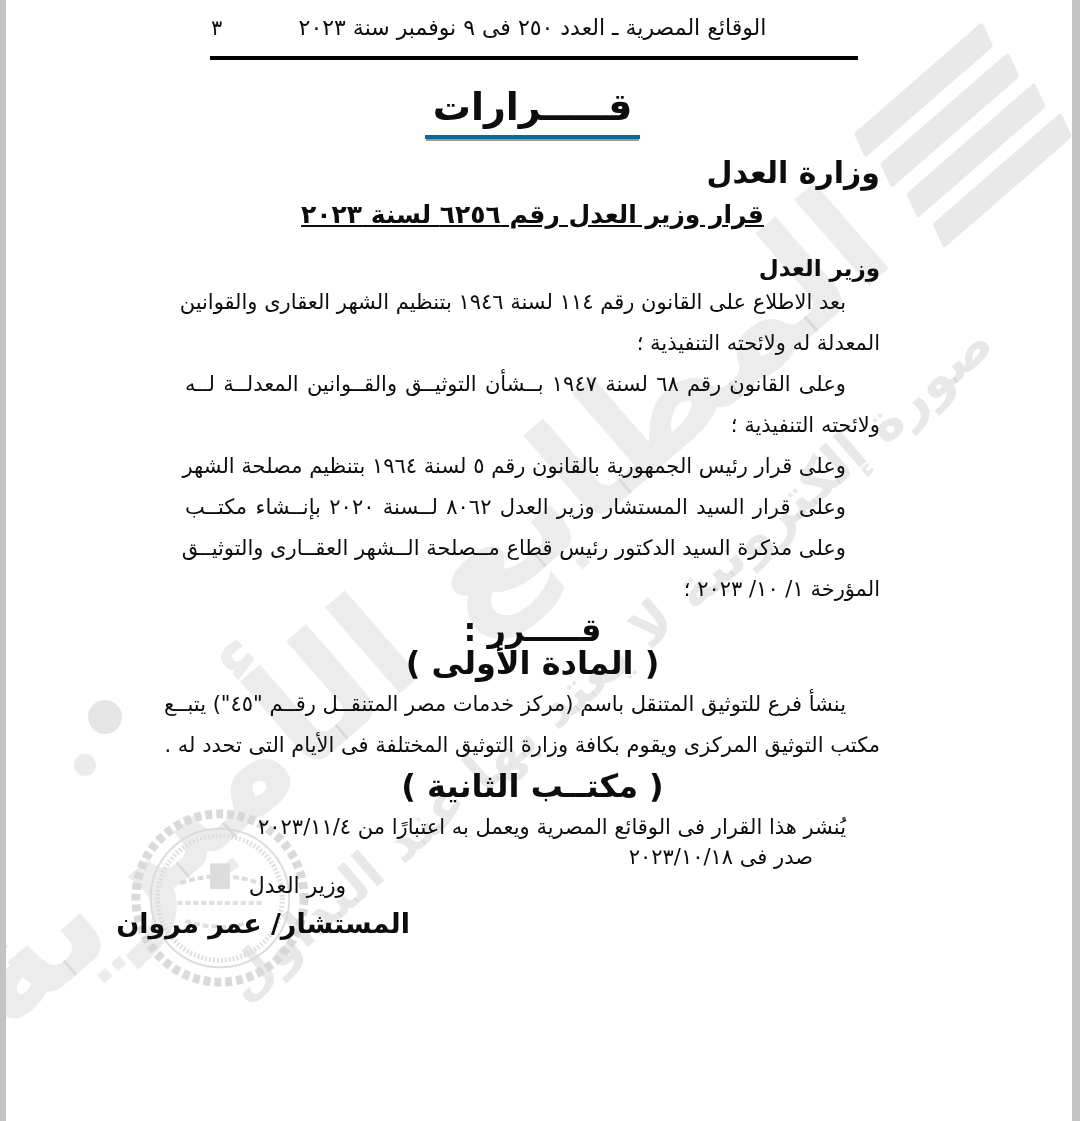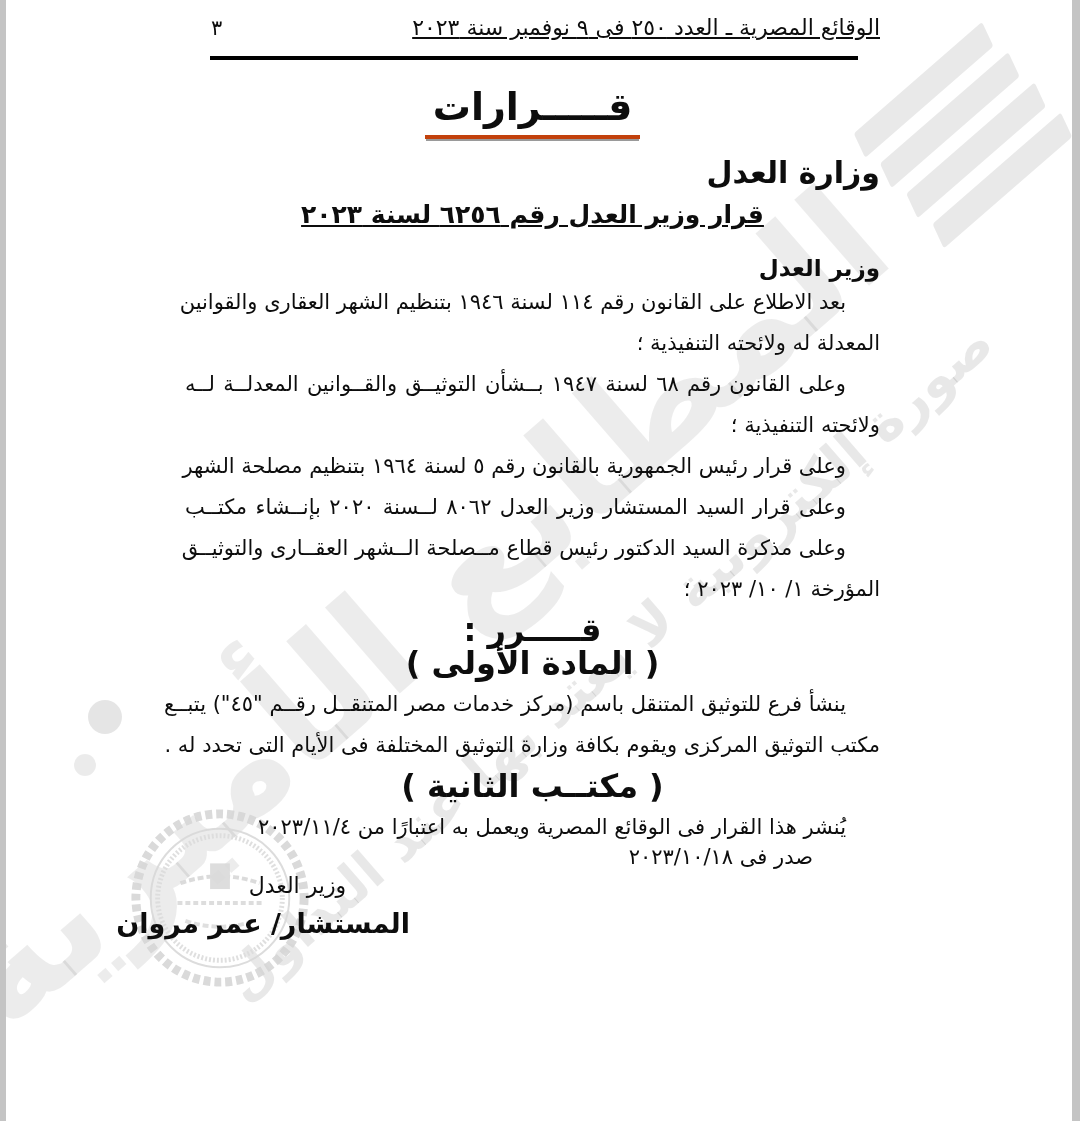--- a/index.html
+++ b/index.html
@@ -19,25 +19,25 @@
   .wm-sub{margin-top:58px;font-size:54px;font-weight:bold;color:rgba(0,0,0,0.09);letter-spacing:2px;white-space:nowrap;}
   .wm-dot{position:absolute;border-radius:50%;background:rgba(0,0,0,0.10);z-index:0;}
   .wm-dot.d1{left:88px;top:700px;width:34px;height:34px;}
   .wm-dot.d2{left:74px;top:754px;width:22px;height:22px;background:rgba(0,0,0,0.08);}
   .seal{position:absolute;left:126px;top:804px;width:188px;height:188px;z-index:1;opacity:0.9;}
 
   
   .content{position:absolute;left:185px;top:0;width:695px;z-index:3;direction:rtl;text-align:right;}
   .header{position:relative;padding-top:13px;height:30px;font-size:22px;line-height:30px;}
   .pagenum{position:absolute;left:26px;top:13px;font-size:21px;}
-  .hdr-title{display:block;letter-spacing:0.5px;text-decoration:underline;}
+  .hdr-title{display:block;text-align:center;letter-spacing:0.5px;}
   .rule{margin:13px 22px 0 25px;height:4px;background:#000;}
   .sec-title-wrap{margin-top:24px;text-align:center;}
   .sec-title{display:inline-block;font-size:38px;font-weight:bold;line-height:46px;padding:0 8px 5px 8px;
-             border-bottom:4px solid #c2410c;box-shadow:0 3px 0 -1px #9a9a9a;}
+             border-bottom:4px solid #0369a1;box-shadow:0 3px 0 -1px #9a9a9a;}
   .ministry{margin-top:17px;text-align:right;font-size:30px;font-weight:bold;line-height:33px;}
   .decree-title{margin-top:11px;text-align:center;font-size:25px;font-weight:bold;line-height:30px;text-decoration:underline;}
   .issuer{margin-top:25px;font-size:23px;font-weight:bold;line-height:27px;}
   .ln{height:41px;line-height:41px;font-size:21px;white-space:nowrap;}
   .jl{text-align:justify;text-align-last:justify;}
   .fi{padding-right:34px;text-align:right;}
   .cb{height:41px;line-height:41px;text-align:center;font-weight:bold;font-size:32px;white-space:nowrap;}
   .art1h{margin-top:-8px;}
   .issued{margin-top:-6px;margin-right:67px;height:30px;line-height:30px;font-size:21px;}
   .sig{width:225px;margin-left:0;margin-right:auto;text-align:center;}

